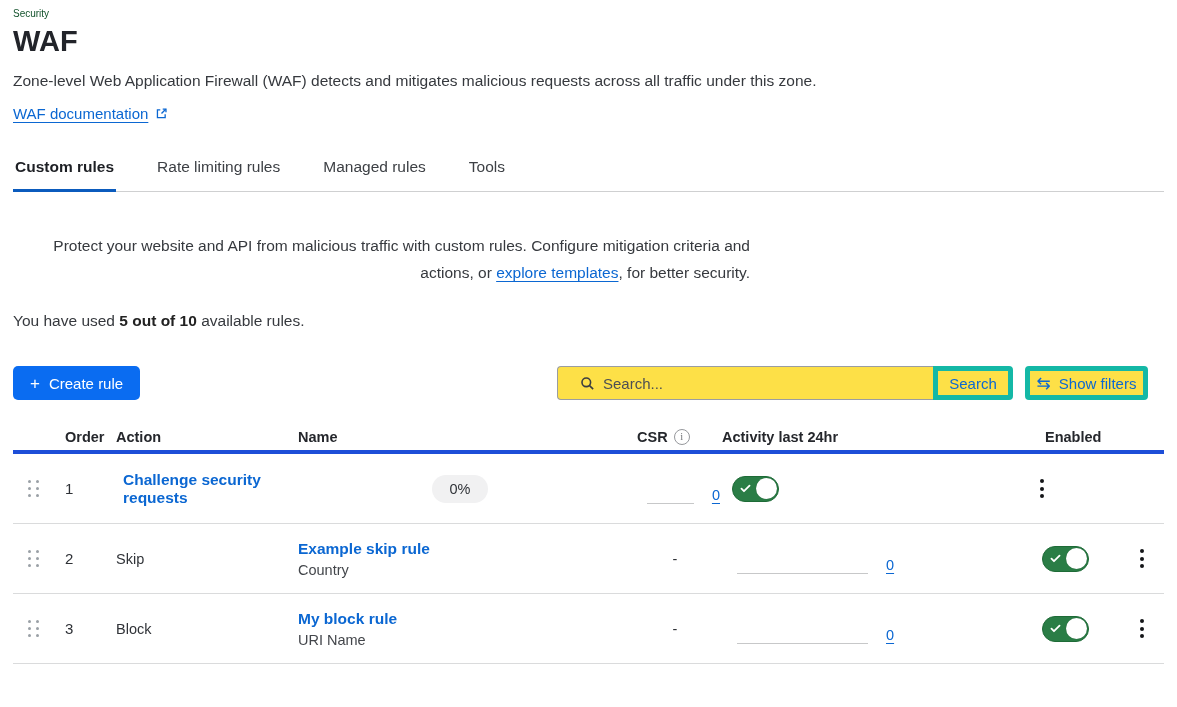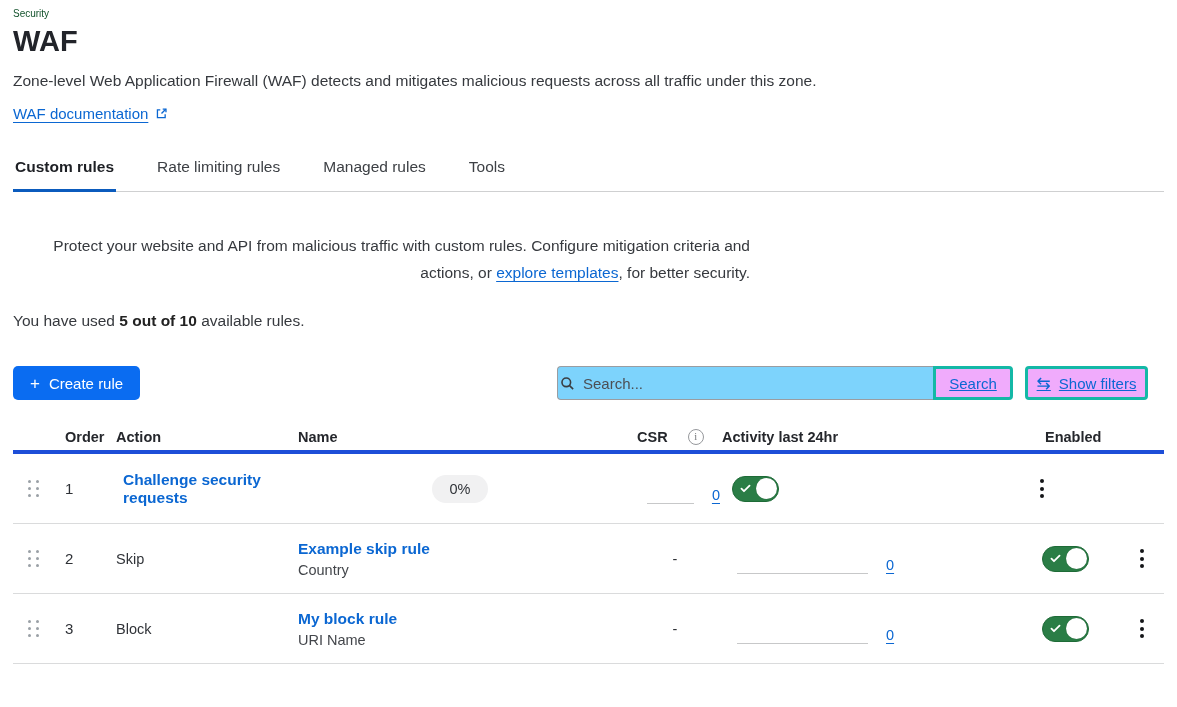--- a/index.html
+++ b/index.html
@@ -31,47 +31,47 @@
   .toolbar { margin-top:36px; display:flex; align-items:center; }
   .btn-primary {
     height:34px; padding:0 17px; background:#0a6cf1; color:#fff;
     border:none; border-radius:5px; font-size:15px; font-family:inherit;
     display:flex; align-items:center; gap:9px; cursor:pointer;
   }
   .btn-primary .plus { font-size:17px; font-weight:400; line-height:1; }
   .search-group { margin-left:auto; margin-right:16px; display:flex; align-items:center; }
   .search-box {
     width:376px; height:34px; border:1px solid #9a9da1; border-right:none;
-    border-radius:4px 0 0 4px; display:flex; align-items:center; padding:0 2px; gap:8px; background:#7dd3fc;
+    border-radius:4px 0 0 4px; display:flex; align-items:center; padding:0 22px; gap:8px; background:#fde047;
   }
   .search-box input {
     border:none; outline:none; flex:1; font-size:15px; font-family:inherit; color:#333; background:transparent;
   }
   .search-box input::placeholder { color:#4c4f54; opacity:1; }
   .btn-outline {
-    height:34px; background:#f0abfc; border:3px solid #14b8a6; color:#0b67d2;
+    height:34px; background:#fde047; border:5px solid #14b8a6; color:#0b67d2;
     font-size:15px; font-family:inherit; cursor:pointer;
-    display:flex; align-items:center; justify-content:center; gap:8px;text-decoration:underline;
+    display:flex; align-items:center; justify-content:center; gap:8px;
   }
   .btn-search { width:80px; border-radius:0 4px 4px 0; }
   .btn-filters { width:123px; border-radius:4px; margin-left:12px; }
   .swap-glyph { font-size:17px; line-height:1; }
 
   
   .rules-table { margin-top:24px; }
   .grid {
     display:grid;
     grid-template-columns:42px 60px 175px 340px 90px 310px 100px 1fr;
     align-items:center;
   }
   .thead { height:30px; border-bottom:4px solid #1d4ed8; font-size:14.5px; font-weight:700; color:#25272c; }
   .th-order { padding-left:10px; }
   .th-action { padding-left:1px; }
   .th-name { padding-left:8px; }
-  .th-csr { padding-left:7px; display:flex; align-items:center; gap:20px; }
+  .th-csr { padding-left:7px; display:flex; align-items:center; gap:6px; }
   .th-activity { padding-left:2px; }
   .th-enabled { padding-left:15px; }
 
   .row { height:70px; border-bottom:1px solid #dadbdc; }
   .cell-handle { display:flex; justify-content:center; }
   .drag-handle { display:grid; grid-template-columns:repeat(2,4px); gap:4px 4px; cursor:grab; padding:4px; }
   .drag-handle i { width:3px; height:3px; border-radius:50%; background:#9aa0a6; }
   .cell-order { padding-left:10px; font-size:15px; color:#2e3136; }
   .cell-action { padding-left:1px; font-size:14.5px; color:#303338; line-height:24px; }
   .cell-action span { display:inline-block; max-width:105px; }

